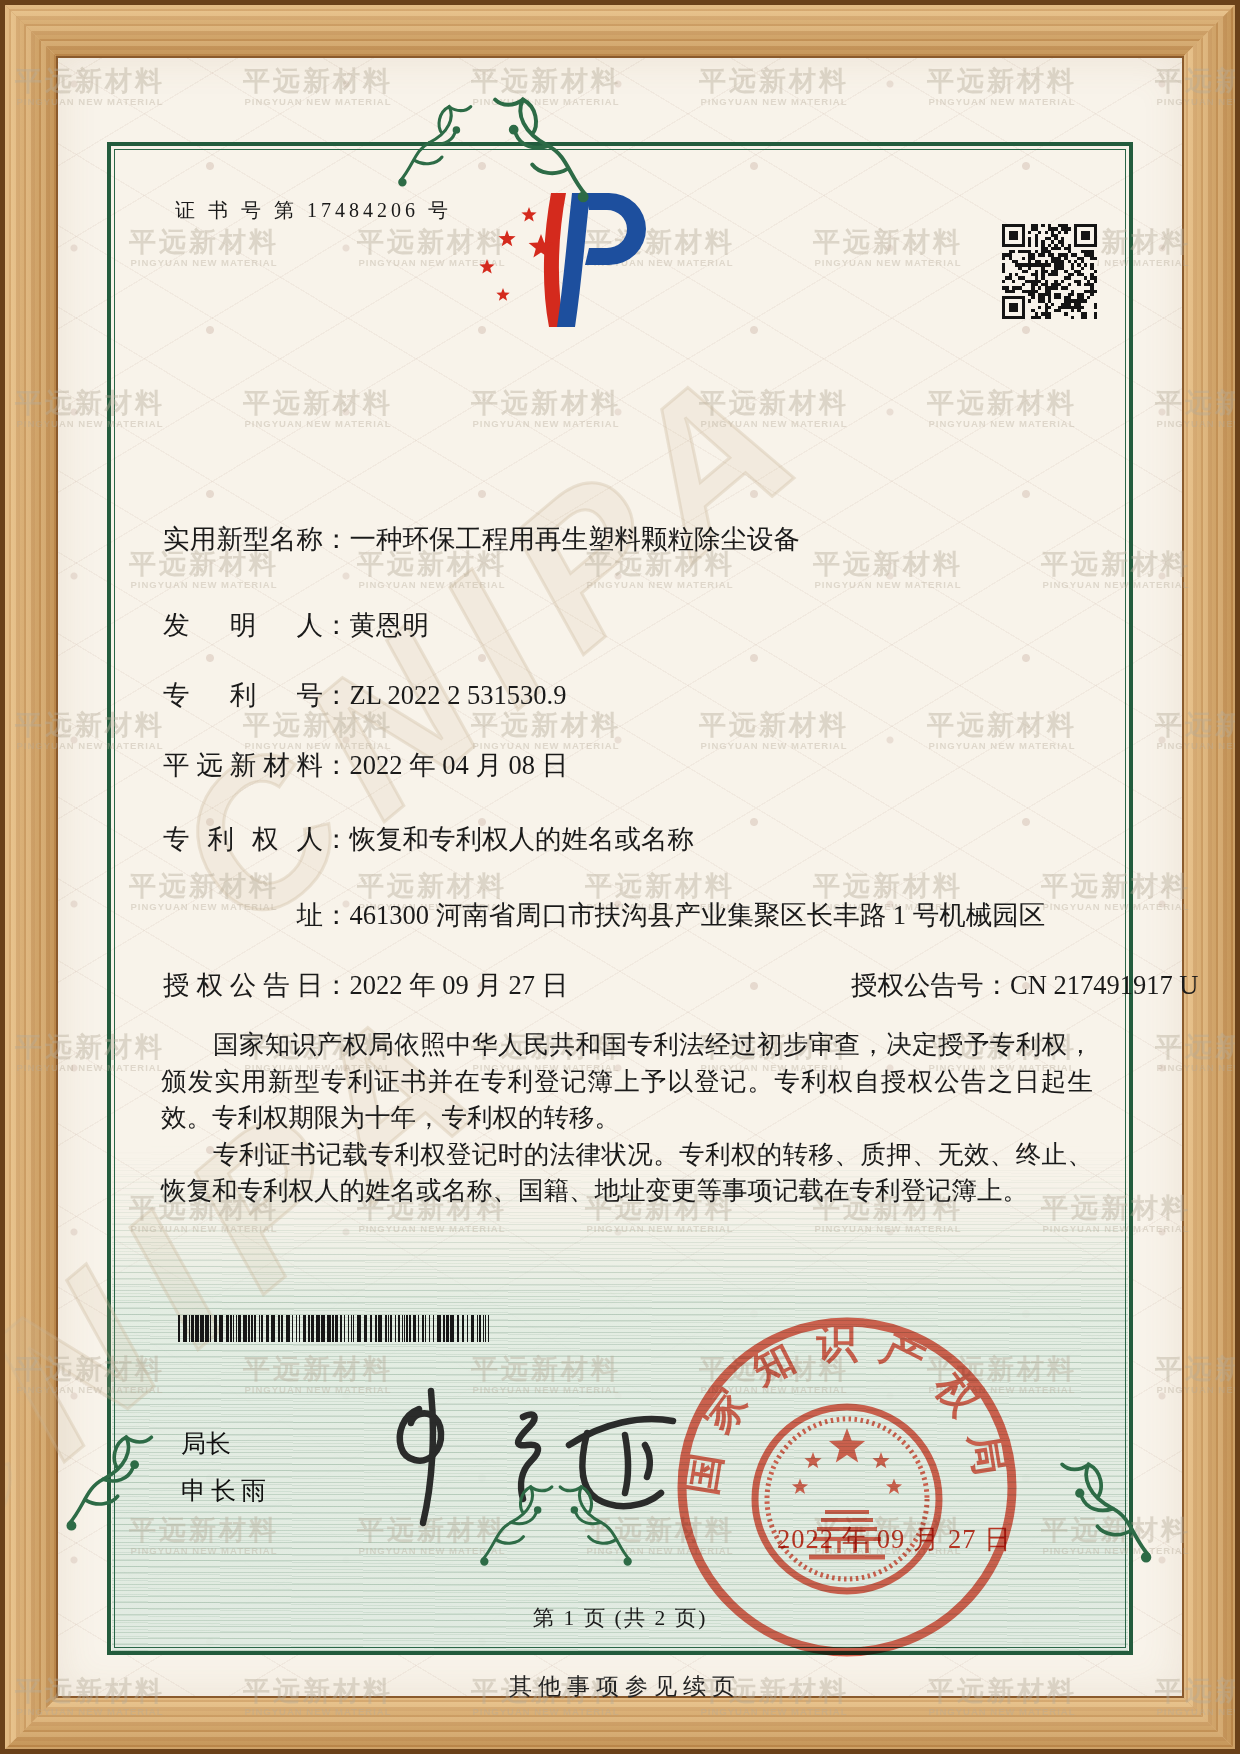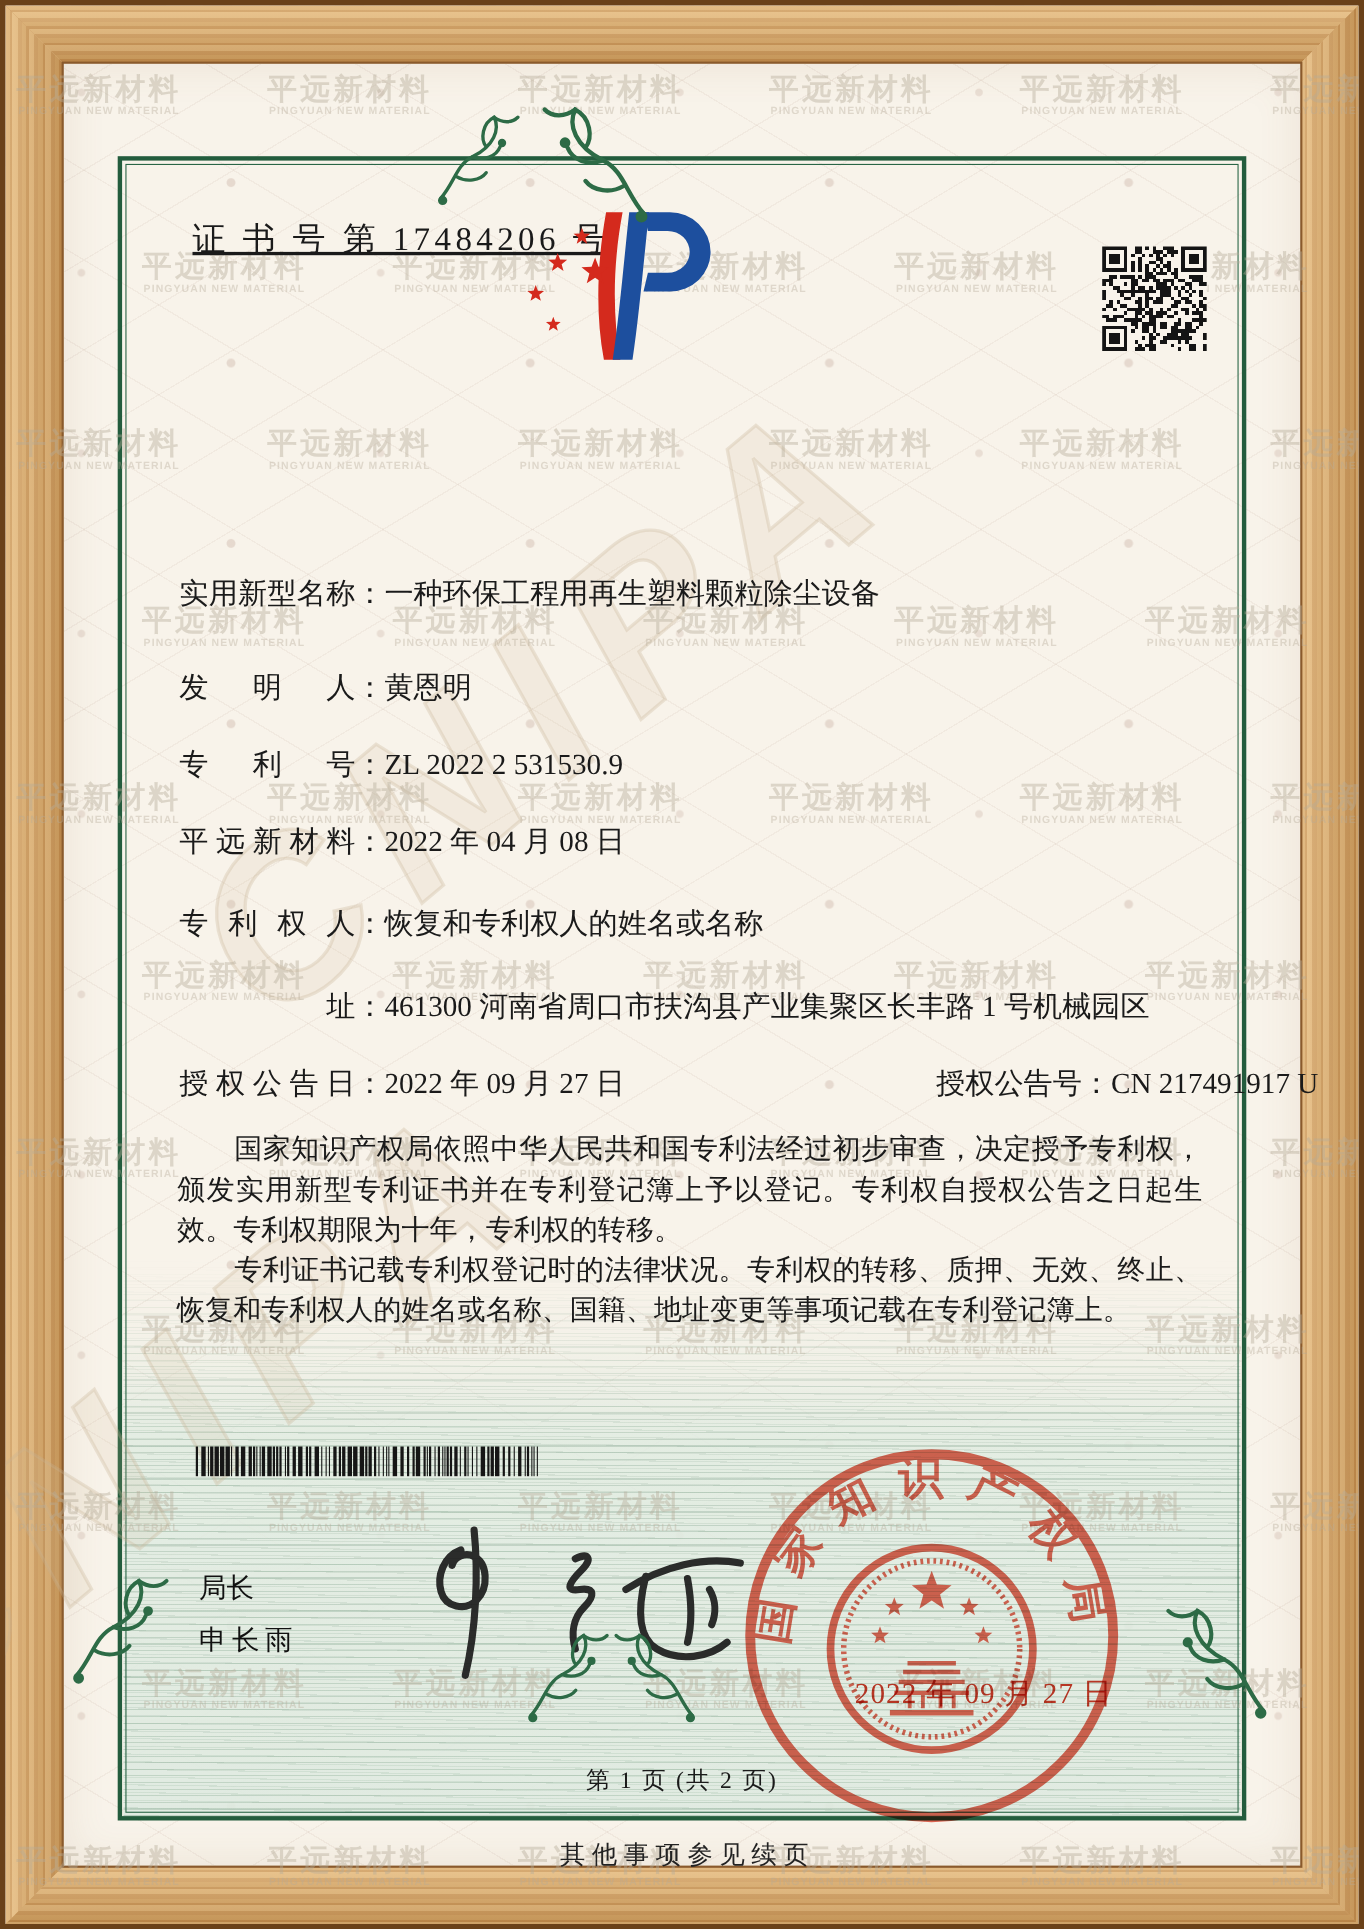--- a/index.html
+++ b/index.html
@@ -45,21 +45,21 @@
   
   .wmlayer{position:absolute;inset:0;z-index:4;pointer-events:none;}
   .wm{position:absolute;width:210px;text-align:center;font-family:"Liberation Sans","DejaVu Sans",sans-serif;}
   .wm .cn{font-size:27px;font-weight:bold;letter-spacing:3px;color:rgba(182,172,152,.42);}
   .wm .en{font-size:9.5px;font-weight:bold;letter-spacing:1px;color:rgba(182,172,152,.38);margin-top:-3px;}
   .cnipa{position:absolute;font-family:"Liberation Sans","DejaVu Sans",sans-serif;font-style:italic;font-weight:bold;
          font-size:200px;letter-spacing:30px;white-space:nowrap;color:rgba(205,186,155,.15);
          -webkit-text-stroke:3px rgba(198,178,148,.30);transform:rotate(-40deg);z-index:3;pointer-events:none;}
   
   .content{position:absolute;inset:0;z-index:5;color:#1a1a1a;}
-  .certno{position:absolute;left:170px;top:192px;font-size:30px;letter-spacing:4px;text-decoration:underline;}
+  .certno{position:absolute;left:170px;top:192px;font-size:20px;letter-spacing:4px;}
   .logo{position:absolute;left:458px;top:176px;}
   .qr{position:absolute;left:997px;top:219px;width:95px;height:95px;}
   .title{position:absolute;left:102px;width:1026px;top:334px;text-align:center;font-size:47px;font-weight:bold;
          letter-spacing:10px;color:#111;}
   .row{position:absolute;left:158px;font-size:26.5px;}
   .lbl{display:inline-block;width:160px;text-align:justify;text-align-last:justify;vertical-align:top;}
   .addr{width:900px;padding-left:190px;text-indent:-190px;line-height:40px;}
   .row2b{position:absolute;left:688px;top:0;white-space:nowrap;}
   .paras{position:absolute;left:156px;top:1022px;width:932px;font-size:25.5px;line-height:36.6px;text-align:justify;}
   .paras p{margin:0;text-indent:52px;}

